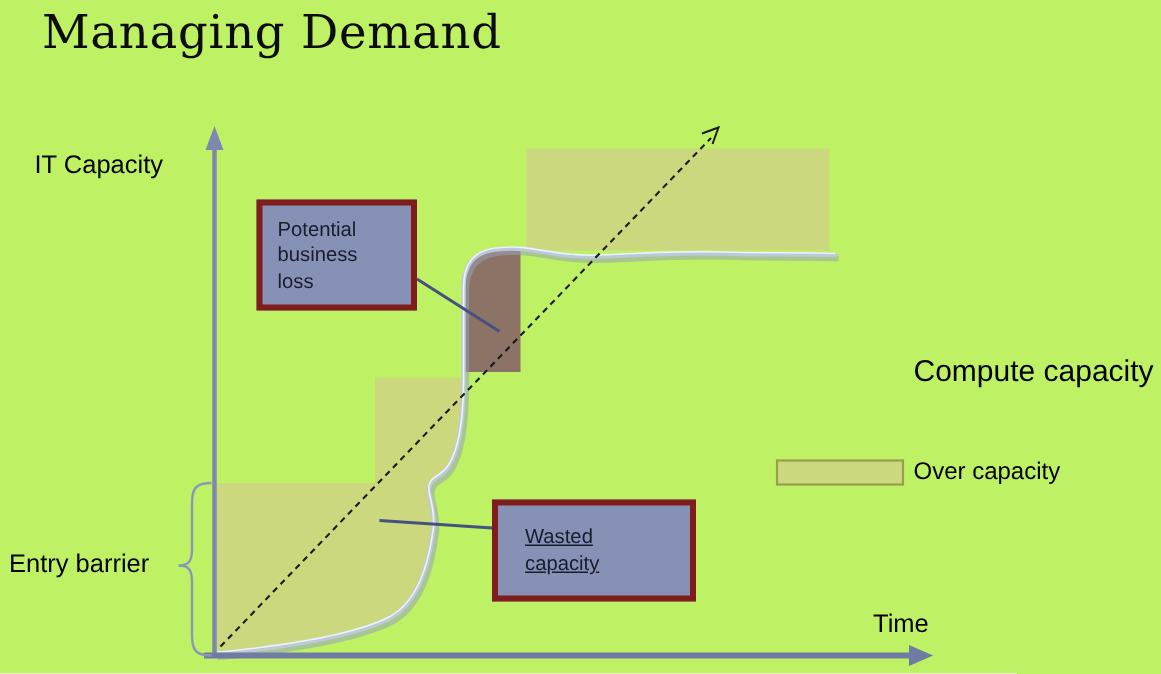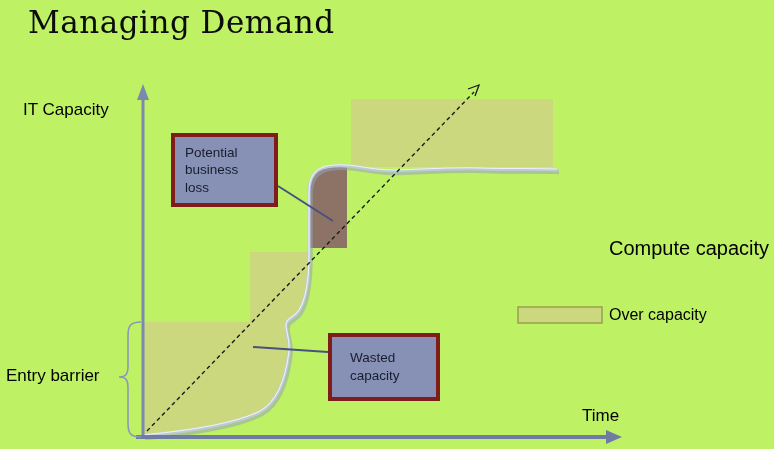--- a/index.html
+++ b/index.html
@@ -16,21 +16,21 @@
   .lbl-ycap{left:23px;top:100px;}
   .lbl-forecast{left:567px;top:54px;}
   .lbl-time{left:566px;top:406px;margin-left:16px;}
   .lbl-entry{left:6px;top:366px;}
   .callout{
     position:absolute;background:#8791b5;border:4px solid #7f1d1d;
     color:#181d2e;font-size:13.5px;line-height:1.3;
     display:flex;align-items:center;justify-content:center;box-sizing:border-box;
   }
   .callout-potential{left:171px;top:133px;width:107px;height:74px;padding:2px 10px;}
-  .callout-wasted{left:328px;top:333px;width:112px;height:68px;padding:16px 18px;}
+  .callout-wasted{left:328px;top:333px;width:136px;height:68px;padding:16px 18px;text-decoration:underline;}
   .legend-title{position:absolute;left:609px;top:237px;font-size:20px;color:#000;white-space:nowrap;}
   .legend-row{position:absolute;display:flex;align-items:center;gap:6px;}
   .legend-row-over{left:517px;top:264px;margin-top:42px;}
   .legend-row-under{left:517px;top:295px;}
   .legend-label{font-size:16px;color:#000;white-space:nowrap;}
   .swatch-over rect{stroke:#98a04e;stroke-width:1.5;}
   .swatch-under rect{stroke:#5b4b42;stroke-width:1.5;}
   svg{display:block;}
   .diagram-svg{position:absolute;left:0;top:0;}
 </style>

